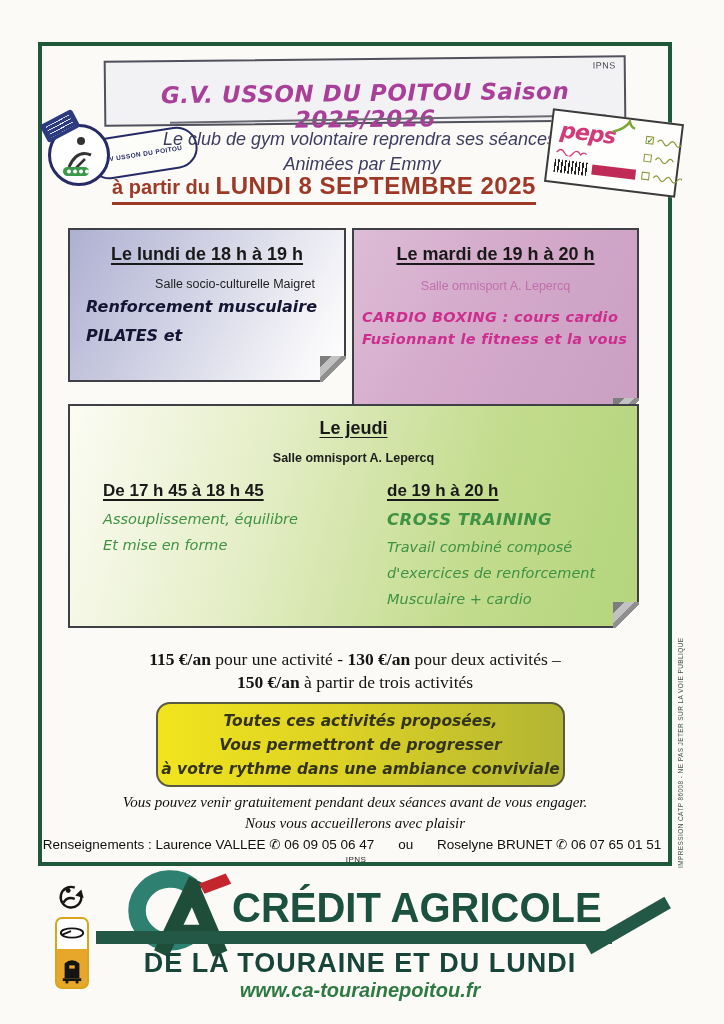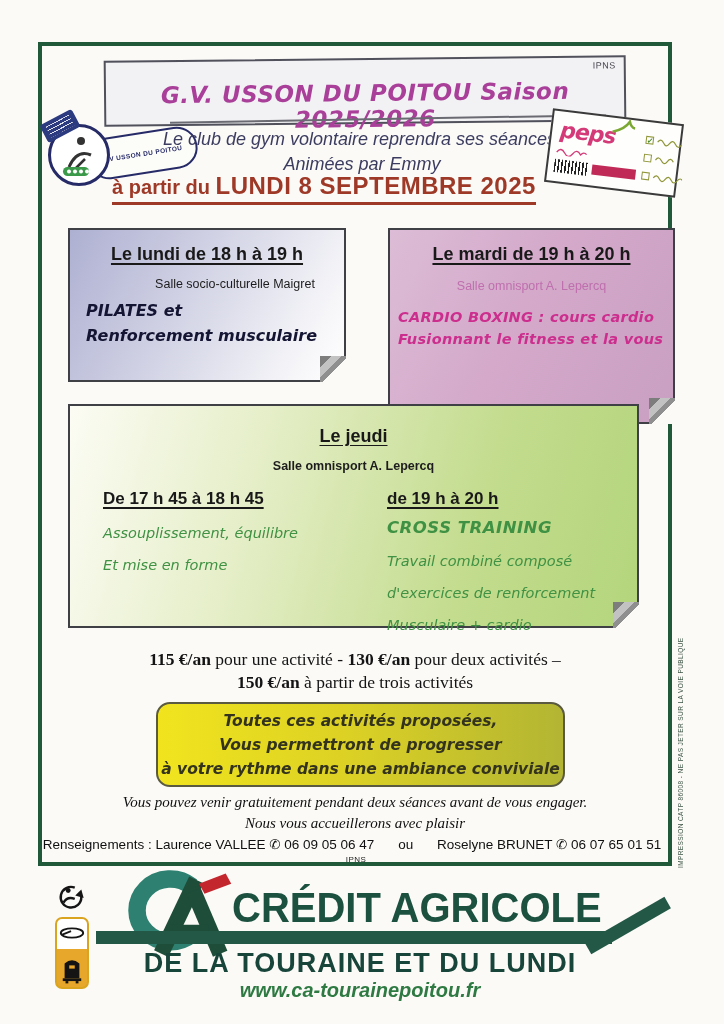--- a/index.html
+++ b/index.html
@@ -59,45 +59,45 @@
   .pep-box { width:8px; height:8px; border:1.5px solid #8f9638; margin-right:3px;
              font-size:8px; line-height:7px; color:#4a8a2a; font-weight:700; text-align:center; }
 
   
   .abox { position:absolute; border:2px solid #3f3f46; }
   .fold { position:absolute; width:26px; height:26px; right:-2px; bottom:-2px;
           background:linear-gradient(315deg,#fbfaf7 0 46%, #8f8f8f 46% 58%, #c2c2c2 58% 78%, #7d7d7d 78% 100%); }
   #box-lundi { left:68px; top:228px; width:278px; height:154px;
       background:linear-gradient(118deg,#aeb0d2 0%,#cfd0e3 40%,#f6f6f9 85%,#ffffff 100%); }
   #box-mardi { left:352px; top:228px; width:287px; height:196px;
-      background:linear-gradient(118deg,#dcbcd6 0%,#d4a9ca 45%,#c99fc2 100%);margin-left:36px; }
+      background:linear-gradient(118deg,#dcbcd6 0%,#d4a9ca 45%,#c99fc2 100%); }
   #box-jeudi { left:68px; top:404px; width:571px; height:224px;
       background:linear-gradient(105deg,#fcfcf4 0%,#e3edc4 35%,#c3dc8e 70%,#b4d57c 100%); }
 
   .abox .head { margin-top:14px; text-align:center; font-size:18px; font-weight:700; color:#191919;
                 text-decoration:underline; text-decoration-thickness:2px; text-underline-offset:3px; }
   .venue { margin-top:12px; text-align:center; font-size:12.5px; color:#1d1d1d; }
   #box-lundi .venue { padding-left:56px; }
   #box-mardi .venue { color:#bf6fae; margin-top:14px; }
   .act { font-family:"DejaVu Sans",sans-serif; font-style:italic; font-weight:700; color:#141433; }
   #box-lundi .act { margin:10px 0 0 16px; font-size:16px; }
   #box-lundi .act.second { margin-top:6px; }
   #box-mardi .act { margin:16px 0 0 8px; font-size:14.5px; color:#cc2e8e; letter-spacing:.3px; }
   #box-mardi .act.second { margin-top:6px; }
 
-  #box-jeudi .head { margin-top:20px;text-decoration:underline; }
+  #box-jeudi .head { margin-top:12px;text-decoration:underline; }
   #box-jeudi .venue { margin-top:12px; font-weight:700; }
   .jcols { display:flex; margin-top:16px;justify-content:flex-end; }
   .jcol1 { margin-left:24px; width:256px; }
   .jcol2 { margin-left:28px; width:250px; }
   .jtime { font-size:17px; font-weight:700; color:#191919; text-decoration:underline;
            text-decoration-thickness:2px; text-underline-offset:3px; }
   .gtitle { margin-top:9px; font-family:"DejaVu Sans",sans-serif; font-style:italic; font-weight:600;
             font-size:16.5px; color:#3f9143; letter-spacing:.5px; }
-  .gline { margin-top:16px; font-family:"DejaVu Sans",sans-serif; font-style:italic;
+  .gline { margin-top:10px; font-family:"DejaVu Sans",sans-serif; font-style:italic;
            font-size:14.5px; color:#3f9143; }
 
   
   .pricing { position:absolute; left:40px; top:648px; width:630px; text-align:center;
              font-family:"Liberation Serif", serif; font-size:17.5px; color:#141414; line-height:23px; }
   .pricing b { font-weight:700; }
 
   
   .promo { position:absolute; left:156px; top:702px; width:409px; height:85px;
            border:2px solid #5a5a40; border-radius:14px;
@@ -214,22 +214,22 @@
 
   <div class="date-row">
     <span class="date-wrap">
       <span class="date-prefix">à partir du </span><span class="date-main">LUNDI 8 SEPTEMBRE 2025</span>
     </span>
   </div>
 
   <div class="abox" id="box-lundi">
     <div class="head">Le lundi de 18 h à 19 h</div>
     <div class="venue">Salle socio-culturelle Maigret</div>
+    <div class="act second">Renforcement musculaire</div>
     <div class="act">PILATES et</div>
-    <div class="act second">Renforcement musculaire</div>
     <div class="fold"></div>
   </div>
 
   <div class="abox" id="box-mardi">
     <div class="head">Le mardi de 19 h à 20 h</div>
     <div class="venue">Salle omnisport A. Lepercq</div>
     <div class="act">CARDIO BOXING : cours cardio</div>
     <div class="act second">Fusionnant le fitness et la vous</div>
     <div class="fold"></div>
   </div>

